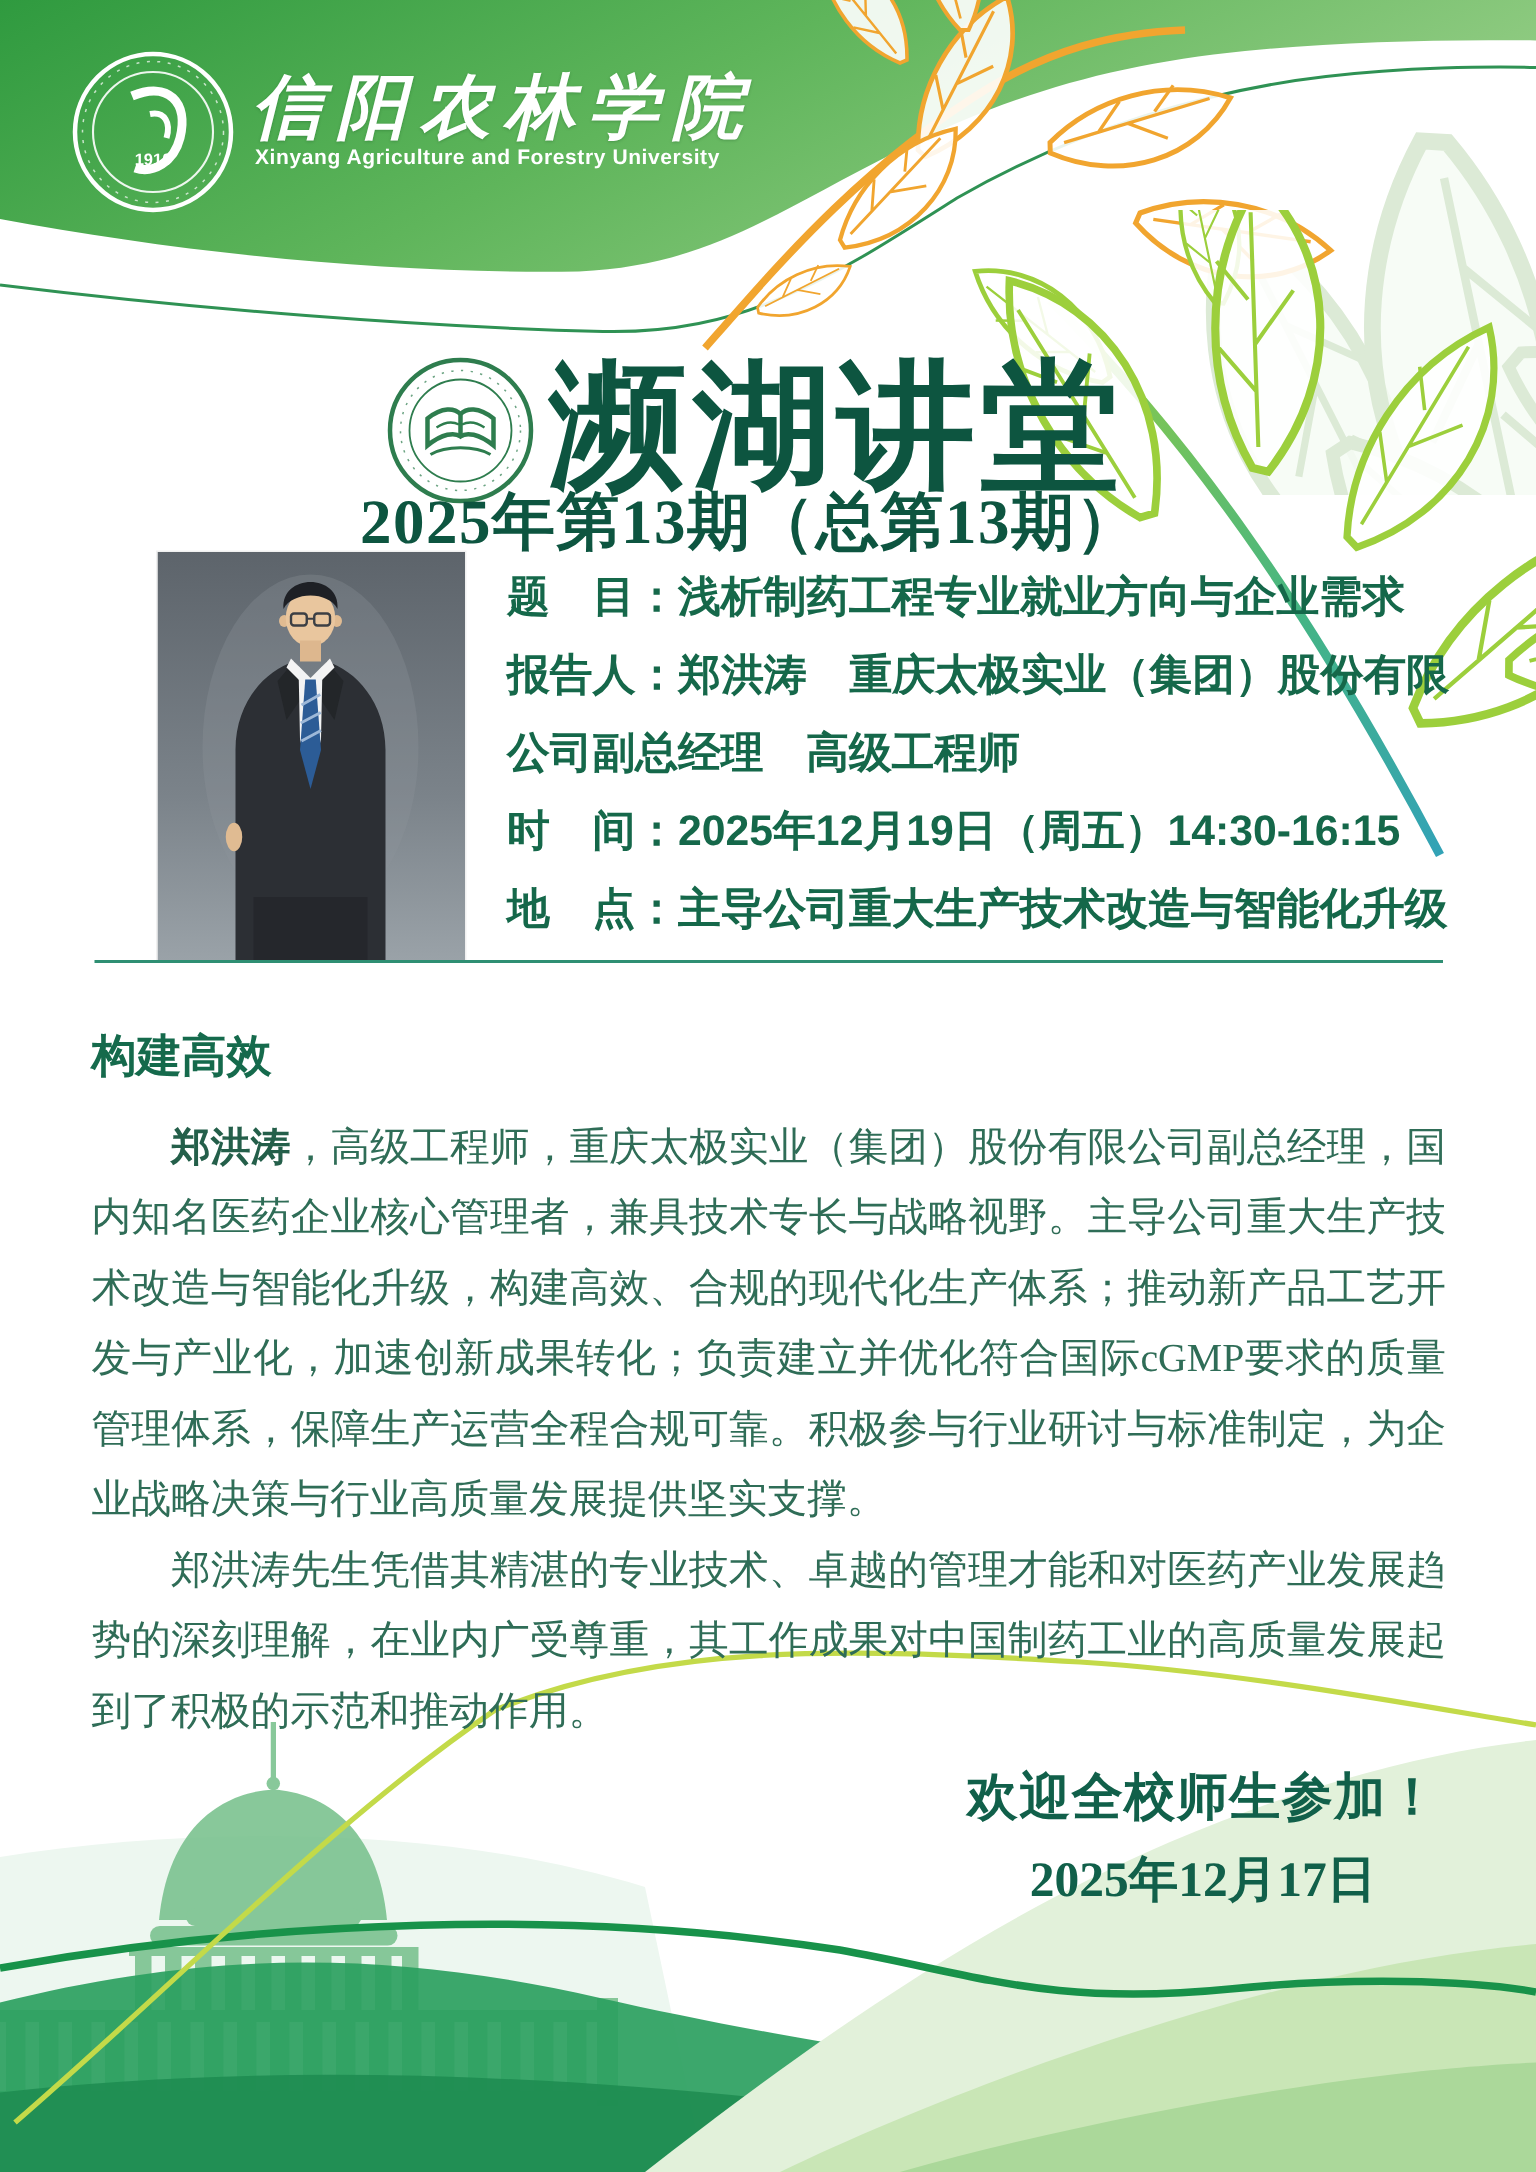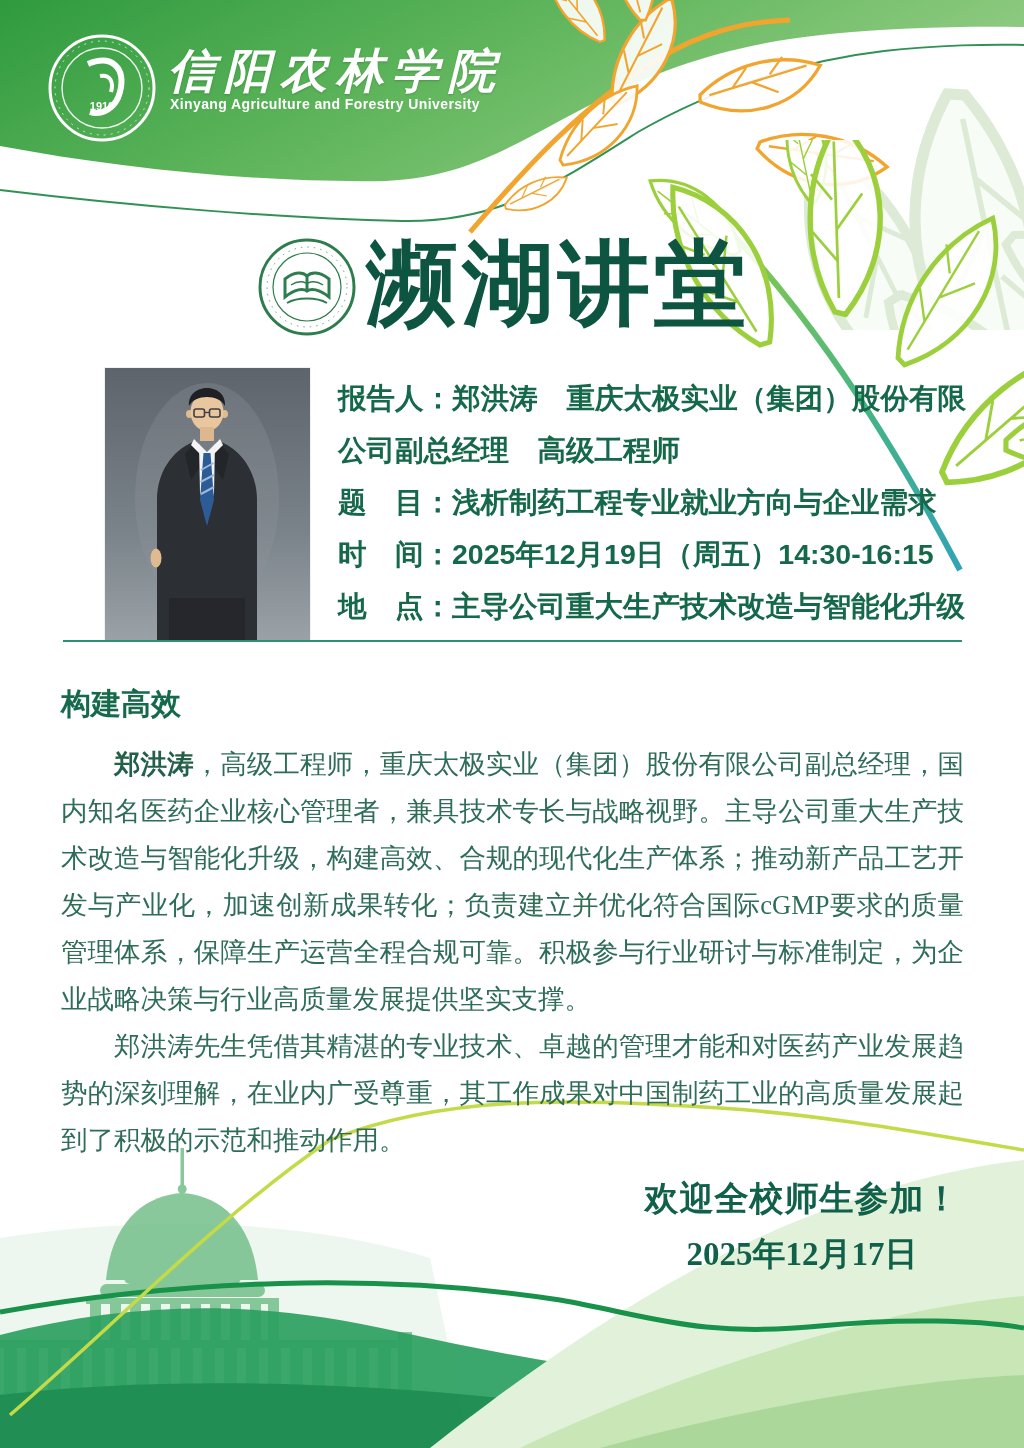--- a/index.html
+++ b/index.html
@@ -215,20 +215,21 @@
     <circle r="40" fill="none" stroke="#2e7d4e" stroke-width="1" stroke-dasharray="1.5 5" opacity="0.7"></circle>
     <circle r="34" fill="none" stroke="#2e7d4e" stroke-width="1.2"></circle>
     <g stroke="#2e7d4e" stroke-width="3" fill="none">
       <path d="M-22 10 C -12 2 -4 1 0 4 C 4 1 12 2 22 10 L 22 -8 C 12 -16 4 -15 0 -11 C -4 -15 -12 -16 -22 -8 Z"></path>
       <path d="M0 4 L0 -11"></path>
       <path d="M-16 -2 C -10 -6 -5 -6 -1 -4 M16 -2 C 10 -6 5 -6 1 -4" stroke-width="1.5"></path>
       <path d="M-20 16 C -10 10 10 10 20 16" stroke-width="2"></path>
     </g>
   </svg>
   <h1 class="series-title">濒湖讲堂</h1>
+  <div class="issue">2025年第13期（总第13期）</div>
 
   <div class="photo">
     <svg width="205" height="272" viewBox="0 0 205 272">
       <defs>
         <linearGradient id="pbg" x1="0" y1="0" x2="0" y2="1">
           <stop offset="0" stop-color="#5d646b"></stop>
           <stop offset="0.6" stop-color="#7b838a"></stop>
           <stop offset="1" stop-color="#9aa2a8"></stop>
         </linearGradient>
       </defs>
@@ -250,22 +251,22 @@
         <path d="M-8 76 L 0 87 L 8 76 L 7 125 L 0 152 L -7 125 Z" fill="#f2f3f4"></path>
         <path d="M-3.5 85 L 3.5 85 L 7 132 L 0 158 L -7 132 Z" fill="#2c5c96"></path>
         <path d="M-6 102 L 6.5 95 M-6.5 114 L 6.8 107 M-6 126 L 7 119" stroke="#9db8d8" stroke-width="2"></path>
         <ellipse cx="-51" cy="190" rx="5.5" ry="9.5" fill="#e0bb92"></ellipse>
         <rect x="-38" y="230" width="76" height="42" fill="#25272c"></rect>
       </g>
     </svg>
   </div>
 
   <div class="details">
+    <p><span class="dlabel">题　目：</span><span>浅析制药工程专业就业方向与企业需求</span></p>
     <p><span class="dlabel">报告人：</span><span>郑洪涛　重庆太极实业（集团）股份有限公司副总经理　高级工程师</span></p>
-    <p><span class="dlabel">题　目：</span><span>浅析制药工程专业就业方向与企业需求</span></p>
     <p><span class="dlabel">时　间：</span><span>2025年12月19日（周五）14:30-16:15</span></p>
     <p><span class="dlabel">地　点：</span><span>主导公司重大生产技术改造与智能化升级</span></p>
   </div>
 
   <div class="divider"></div>
 
   <div class="bio">
     <h2>构建高效</h2>
     <p><span class="lead">郑洪涛</span><span>，高级工程师，重庆太极实业（集团）股份有限公司副总经理，国内知名医药企业核心管理者，兼具技术专长与战略视野。主导公司重大生产技术改造与智能化升级，构建高效、合规的现代化生产体系；推动新产品工艺开发与产业化，加速创新成果转化；负责建立并优化符合国际cGMP要求的质量管理体系，保障生产运营全程合规可靠。积极参与行业研讨与标准制定，为企业战略决策与行业高质量发展提供坚实支撑。</span></p>
     <p>郑洪涛先生凭借其精湛的专业技术、卓越的管理才能和对医药产业发展趋势的深刻理解，在业内广受尊重，其工作成果对中国制药工业的高质量发展起到了积极的示范和推动作用。</p>

